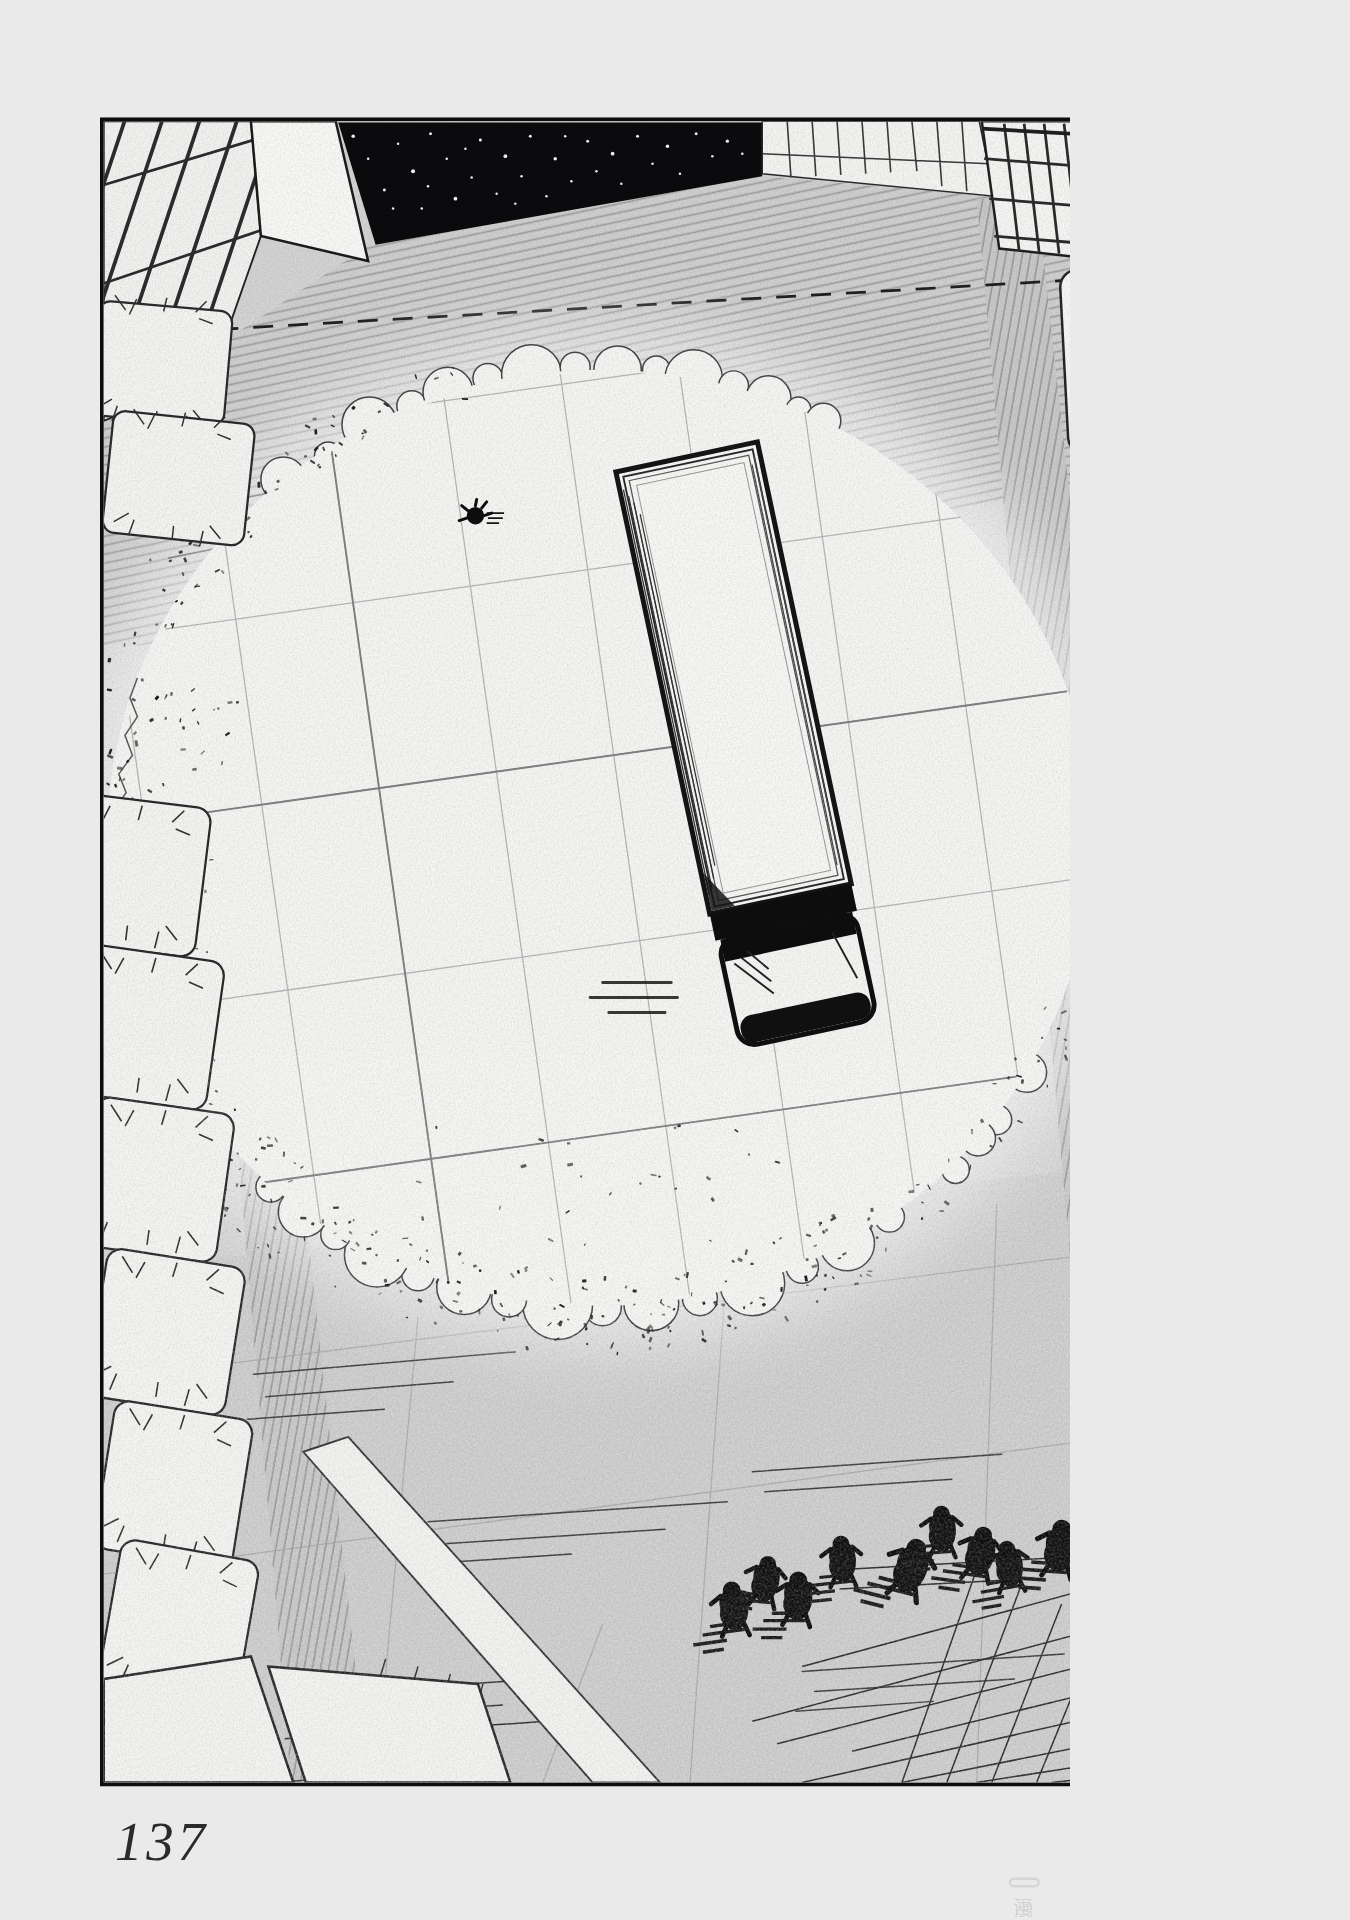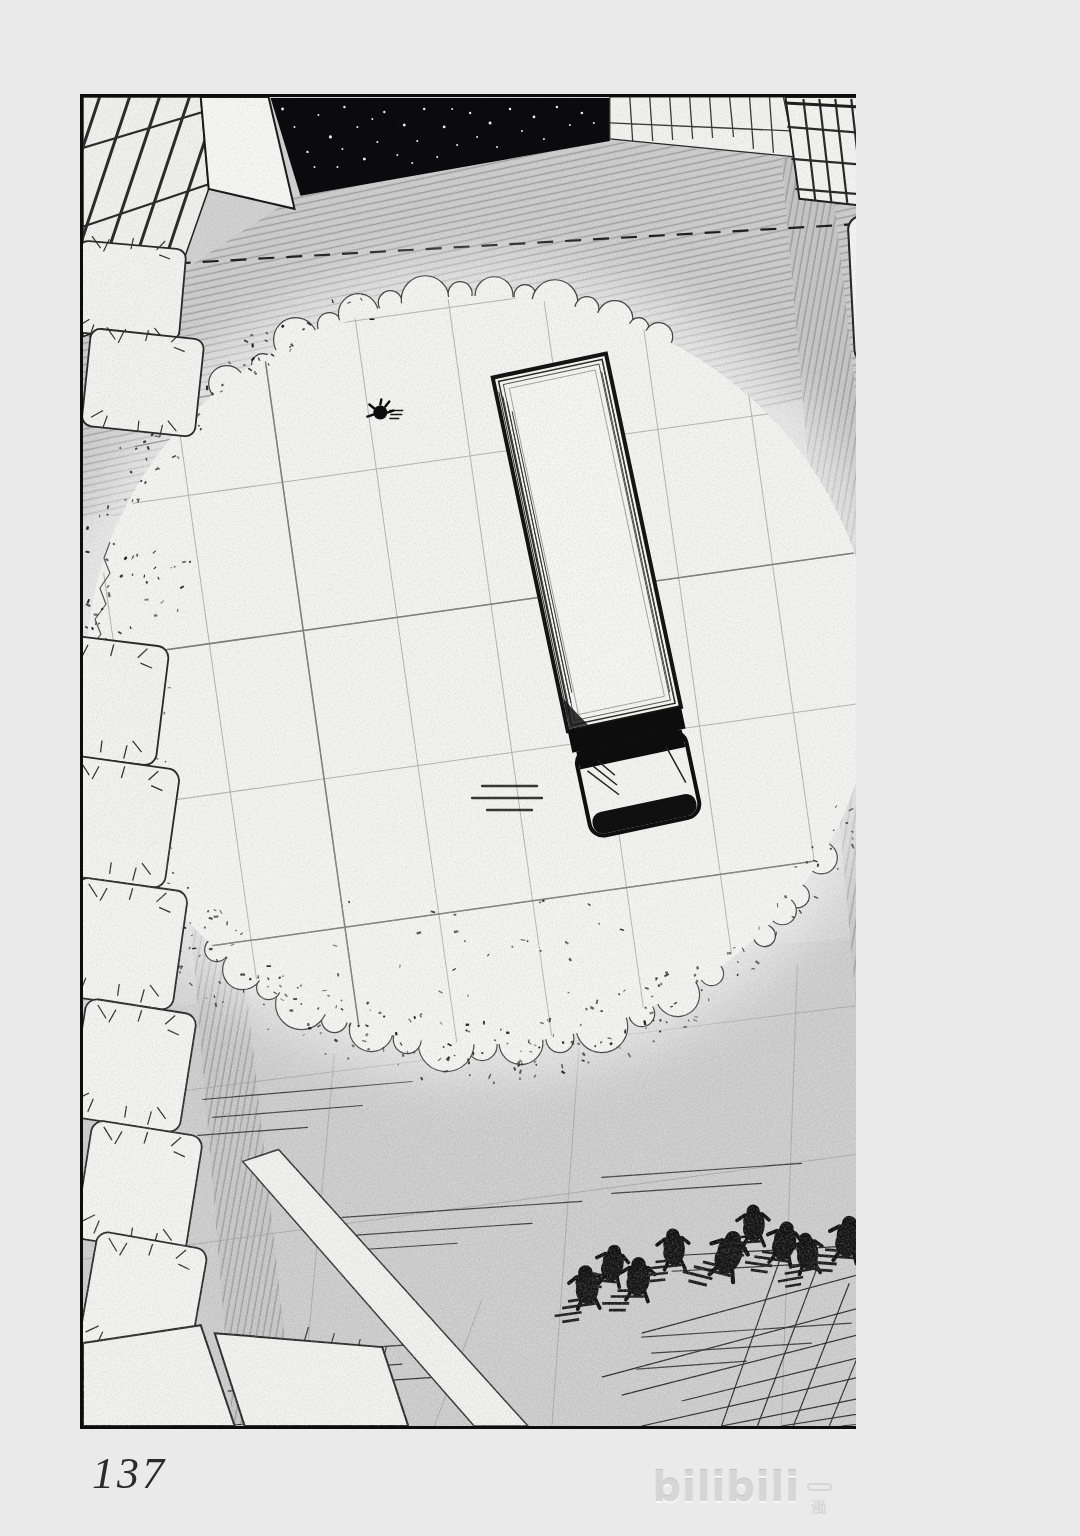--- a/index.html
+++ b/index.html
@@ -794,17 +794,16 @@
         </g>
 
     <rect x="0" y="0" width="886" height="1331" filter="url(#grainD)" opacity="0.12"></rect>
     <rect x="0" y="760" width="886" height="571" filter="url(#grainW)" opacity="0.28"></rect>
   </svg>
   </div>
 
   <div class="page-number">137</div>
 
   <div class="watermark">
-    <span class="wm-logo">bilibili</span>
     <span class="wm-cjk">漫画</span>
   </div>
 
 </div>
 
 </body></html>

